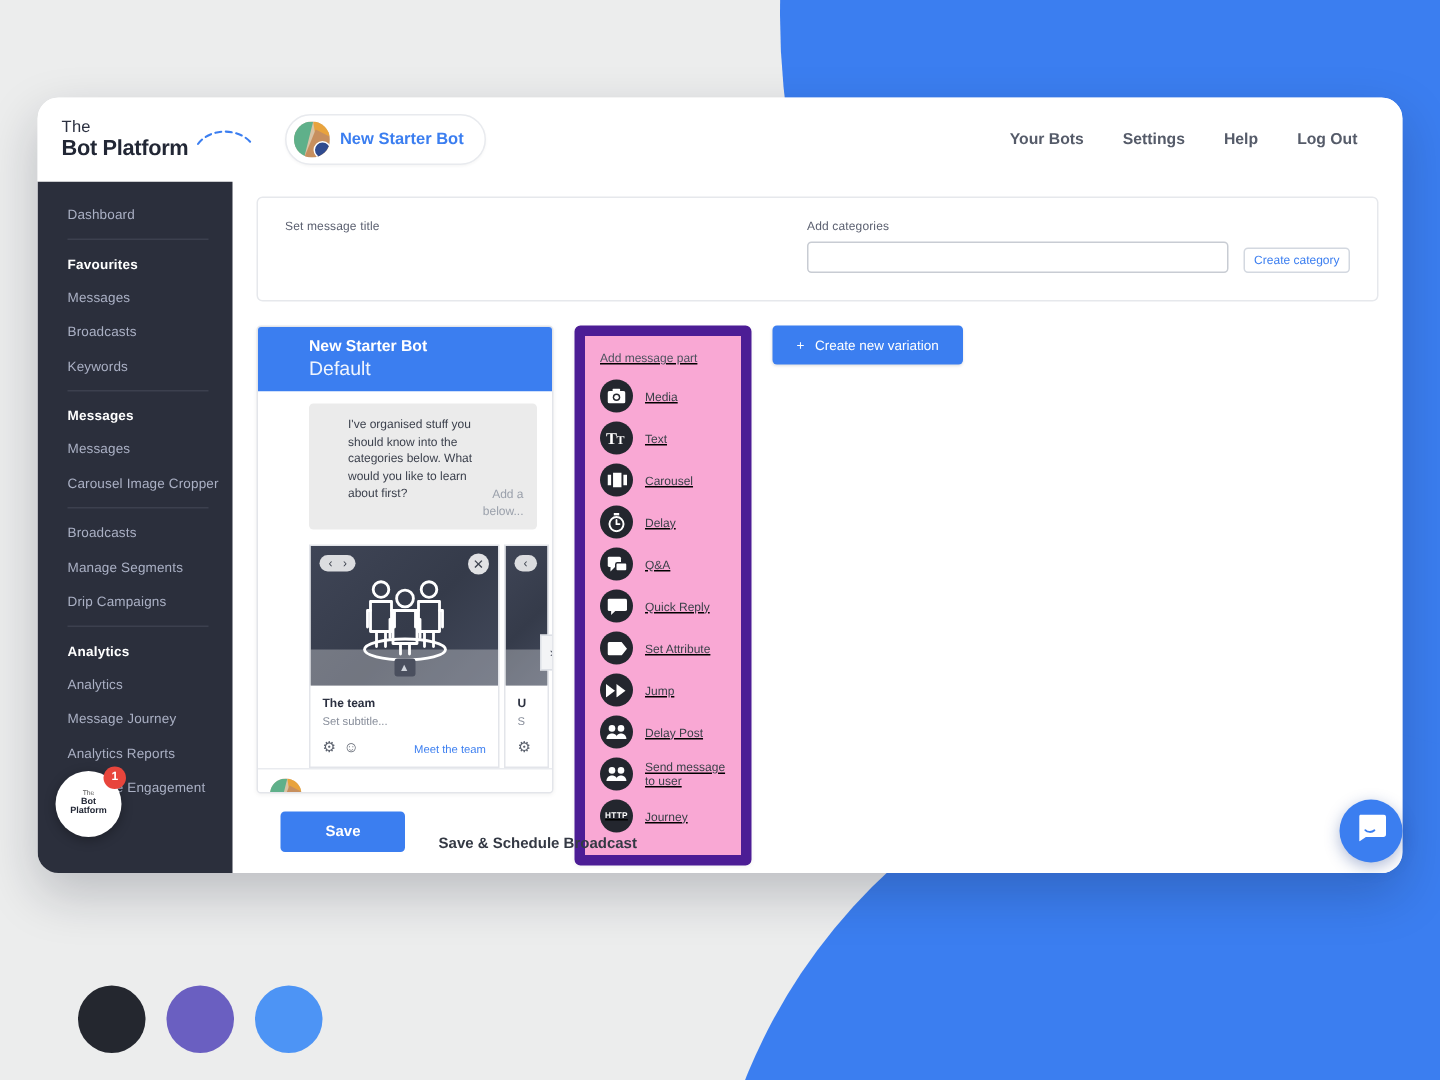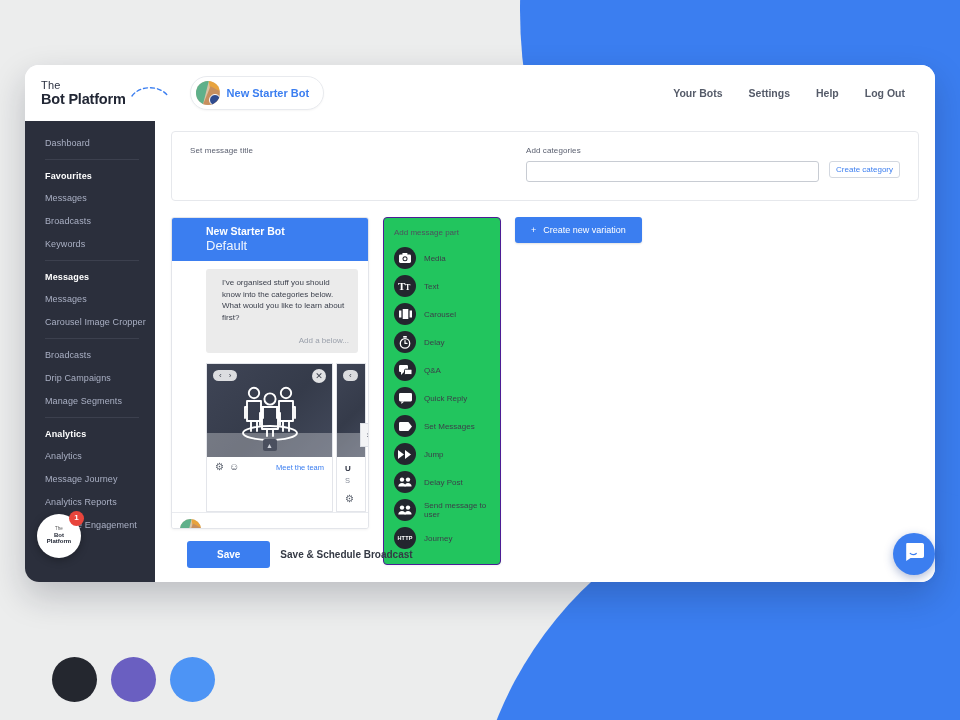--- a/index.html
+++ b/index.html
@@ -140,25 +140,25 @@
     padding: 10px 16px 0 16px;
     display: flex; flex-direction: column;
     overflow: hidden;
   }
 
   .title-card {
     border: 1px solid #e6e8ec;
     border-radius: 4px;
     padding: 14px 18px 18px 18px;
     display: flex;
-    gap: 16px;
+    gap: 28px;
     flex: 0 0 auto;
   }
   .tf-left { flex: 0 0 320px; }
-  .tf-right { flex: 1; display: flex; align-items: flex-start; gap: 10px; }
+  .tf-right { flex: 1; display: flex; align-items: flex-end; gap: 10px; }
   .field-label { font-size: 8px; color: #5b6070; margin-bottom: 6px; letter-spacing: .1px; }
   .underline-input {
     width: 100%;
     border: none; border-bottom: 1px solid #555a66;
     font-size: 11.5px; color: #30343f;
     padding: 3px 0 7px 0;
     font-family: "Liberation Sans", sans-serif;
     outline: none; background: transparent;
   }
   .box-input {
@@ -204,25 +204,25 @@
     padding: 7px 10px 8px 34px;
   }
   .ph-title { font-size: 10.5px; font-weight: bold; }
   .ph-sub { font-size: 13px; opacity: .92; margin-top: 1px; }
   .preview-body { flex: 1; background: #fff; position: relative; overflow: hidden; }
 
   .msg-block { padding: 8px 10px 0 34px; position: relative; }
   .bubble {
     background: #ebebeb;
     border-radius: 3px;
-    padding: 8px 9px 6px 16px;
+    padding: 8px 9px 6px 26px;
     font-size: 8px; color: #3a3f4b; line-height: 1.45;
     min-height: 84px;
     position: relative;
-    display: flex; flex-direction: column;
+    display: flex; flex-direction: row;
   }
   .bubble-add { margin-top: auto; text-align: right; color: #9aa0ab; font-size: 8px; }
 
   
   .carousel-wrap { margin: 10px 0 0 34px; position: relative; display: flex; }
   .card {
     width: 127px; flex: 0 0 127px;
     background: #fff;
     border: 1px solid #e3e5ea;
     overflow: hidden;
@@ -282,26 +282,27 @@
     display: flex; align-items: center; gap: 0;
     padding: 6px 8px;
     border-top: 1px solid #e9ebef;
     margin-top: auto;
   }
   .preview-foot .avatar { width: 21px; height: 21px; flex: 0 0 21px; }
 
   
   .parts-panel {
     width: 118px; flex: 0 0 118px;
-    border: 1px solid #4c1d95;
+    border: 7px solid #4c1d95;
     border-radius: 4px;
-    background: #22c55e;
+    background: #f9a8d4;
     padding: 10px 10px 12px 10px;
     box-shadow: 0 1px 3px rgba(0,0,0,.05);
     height: fit-content;
+    text-decoration: underline;
   }
   .parts-title { font-size: 8px; color: #4d525e; margin-bottom: 7px; }
   .part-item { display: flex; align-items: center; gap: 8px; padding: 3px 0; cursor: pointer; }
   .part-icon {
     width: 22px; height: 22px; border-radius: 50%;
     background: #23262e; color: #fff;
     display: flex; align-items: center; justify-content: center;
     flex: 0 0 22px;
   }
   .part-label { font-size: 8px; color: #3b4049; }
@@ -314,21 +315,21 @@
     border: none; border-radius: 3px;
     font-size: 9px; padding: 8px 16px;
     display: inline-flex; align-items: center; gap: 7px;
     cursor: pointer;
     font-family: "Liberation Sans", sans-serif;
     box-shadow: 0 1px 2px rgba(0,0,0,.12);
   }
 
   
   .actions {
-    display: flex; align-items: center; gap: 10px;
+    display: flex; align-items: flex-end; gap: 22px;
     padding: 12px 16px 14px 16px;
     flex: 0 0 auto;
   }
   .save-btn {
     background: #3b7ef0; color: #fff;
     border: none; border-radius: 3px;
     font-size: 10px; font-weight: bold;
     padding: 8px 30px; cursor: pointer;
     font-family: "Liberation Sans", sans-serif;
   }
@@ -406,22 +407,22 @@
       <a href="#" class="nav-link">Broadcasts</a>
       <a href="#" class="nav-link">Keywords</a>
       <div class="nav-sep"></div>
 
       <div class="nav-head">Messages</div>
       <a href="#" class="nav-link">Messages</a>
       <a href="#" class="nav-link">Carousel Image Cropper</a>
       <div class="nav-sep"></div>
 
       <a href="#" class="nav-link">Broadcasts</a>
+      <a href="#" class="nav-link">Manage Segments</a>
       <a href="#" class="nav-link">Drip Campaigns</a>
-      <a href="#" class="nav-link">Manage Segments</a>
       <div class="nav-sep"></div>
 
       <div class="nav-head">Analytics</div>
       <a href="#" class="nav-link">Analytics</a>
       <a href="#" class="nav-link">Message Journey</a>
       <a href="#" class="nav-link">Analytics Reports</a>
       <a href="#" class="nav-link">Message Engagement</a>
 
       <div class="float-widget">
         <span class="fw-the">The</span>
@@ -486,20 +487,24 @@
                       <path d="M28 26h16v22H28z"></path>
                       <path d="M28 32h-2v12M44 32h2v12"></path>
                       <path d="M33 48v7M39 48v7"></path>
                       <ellipse cx="36" cy="52" rx="27" ry="7"></ellipse>
                     </g>
                   </svg>
                   <span class="img-strip">
                     <span class="img-chip">▲</span>
                   </span>
                 </div>
+                <div class="card-meta">
+                  <div class="card-title">The team</div>
+                  <div class="card-sub">Set subtitle...</div>
+                </div>
                 <div class="card-foot">
                   <span class="ci">⚙</span>
                   <span class="ci">☺</span>
                   <span class="spacer"></span>
                   <span class="card-link">Meet the team</span>
                 </div>
               </div>
 
               <div class="card partial">
                 <div class="card-img">
@@ -597,21 +602,21 @@
             </span>
             <span class="part-label">Quick Reply</span>
           </div>
 
           <div class="part-item">
             <span class="part-icon">
               <svg width="13" height="9" viewBox="0 0 13 9">
                   <path d="M0 1.3A1.3 1.3 0 011.3 0h8.1L13 4.5 9.4 9H1.3A1.3 1.3 0 010 7.7z" fill="#fff"></path>
                 </svg>
             </span>
-            <span class="part-label">Set Messages</span>
+            <span class="part-label">Set Attribute</span>
           </div>
 
           <div class="part-item">
             <span class="part-icon">
               <svg width="14" height="9" viewBox="0 0 14 9">
                   <path d="M0 0l6 4.5L0 9z" fill="#fff"></path>
                   <path d="M7 0l6 4.5L7 9z" fill="#fff"></path>
                 </svg>
             </span>
             <span class="part-label">Jump</span>

